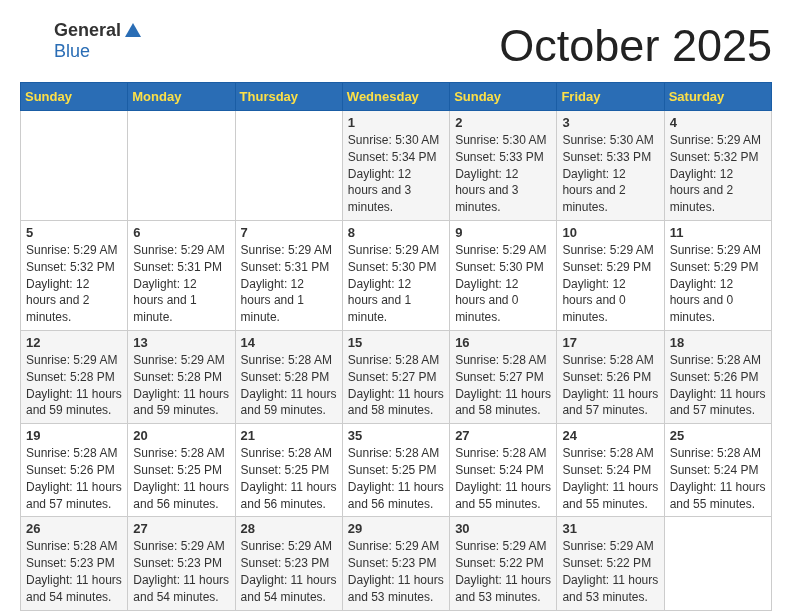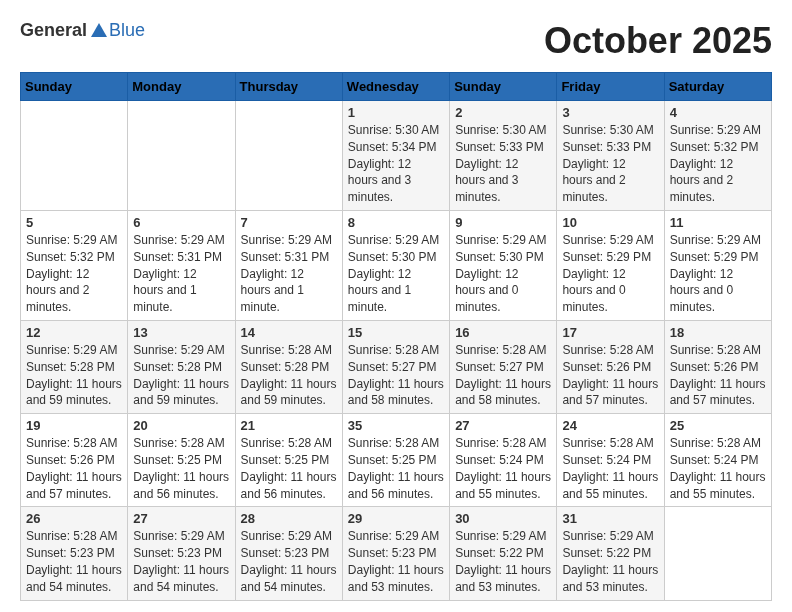--- a/index.html
+++ b/index.html
@@ -11,57 +11,58 @@
       padding: 20px;
     }
     .header-area {
       display: flex;
       justify-content: space-between;
       align-items: flex-start;
       margin-bottom: 10px;
     }
     .logo {
       display: flex;
-      flex-direction: row;
+      flex-direction: column;
       align-items: flex-start;
+      margin-left: 34px;
     }
     .logo-general {
       font-size: 18px;
       font-weight: bold;
       color: #333;
     }
     .logo-blue {
       font-size: 18px;
       font-weight: normal;
       color: #2a6db5;
     }
     .logo-row {
       display: flex;
       align-items: center;
     }
     .title-area {
       text-align: right;
     }
     .month-title {
-      font-size: 36px;
-      font-weight: bold;
+      font-size: 45px;
+      font-weight: normal;
       color: #222;
     }
     .location-title {
       font-size: 16px;
       color: #333;
     }
     table {
       width: 100%;
       border-collapse: collapse;
       table-layout: fixed;
     }
     thead th {
       background-color: #2a6db5;
-      color: #000000;
+      color: #fde047;
       font-size: 13px;
       font-weight: bold;
       padding: 6px 4px;
       text-align: left;
       border: 1px solid #1a5da5;
     }
     tbody td {
       vertical-align: top;
       border: 1px solid #ccc;
       padding: 4px 5px;

